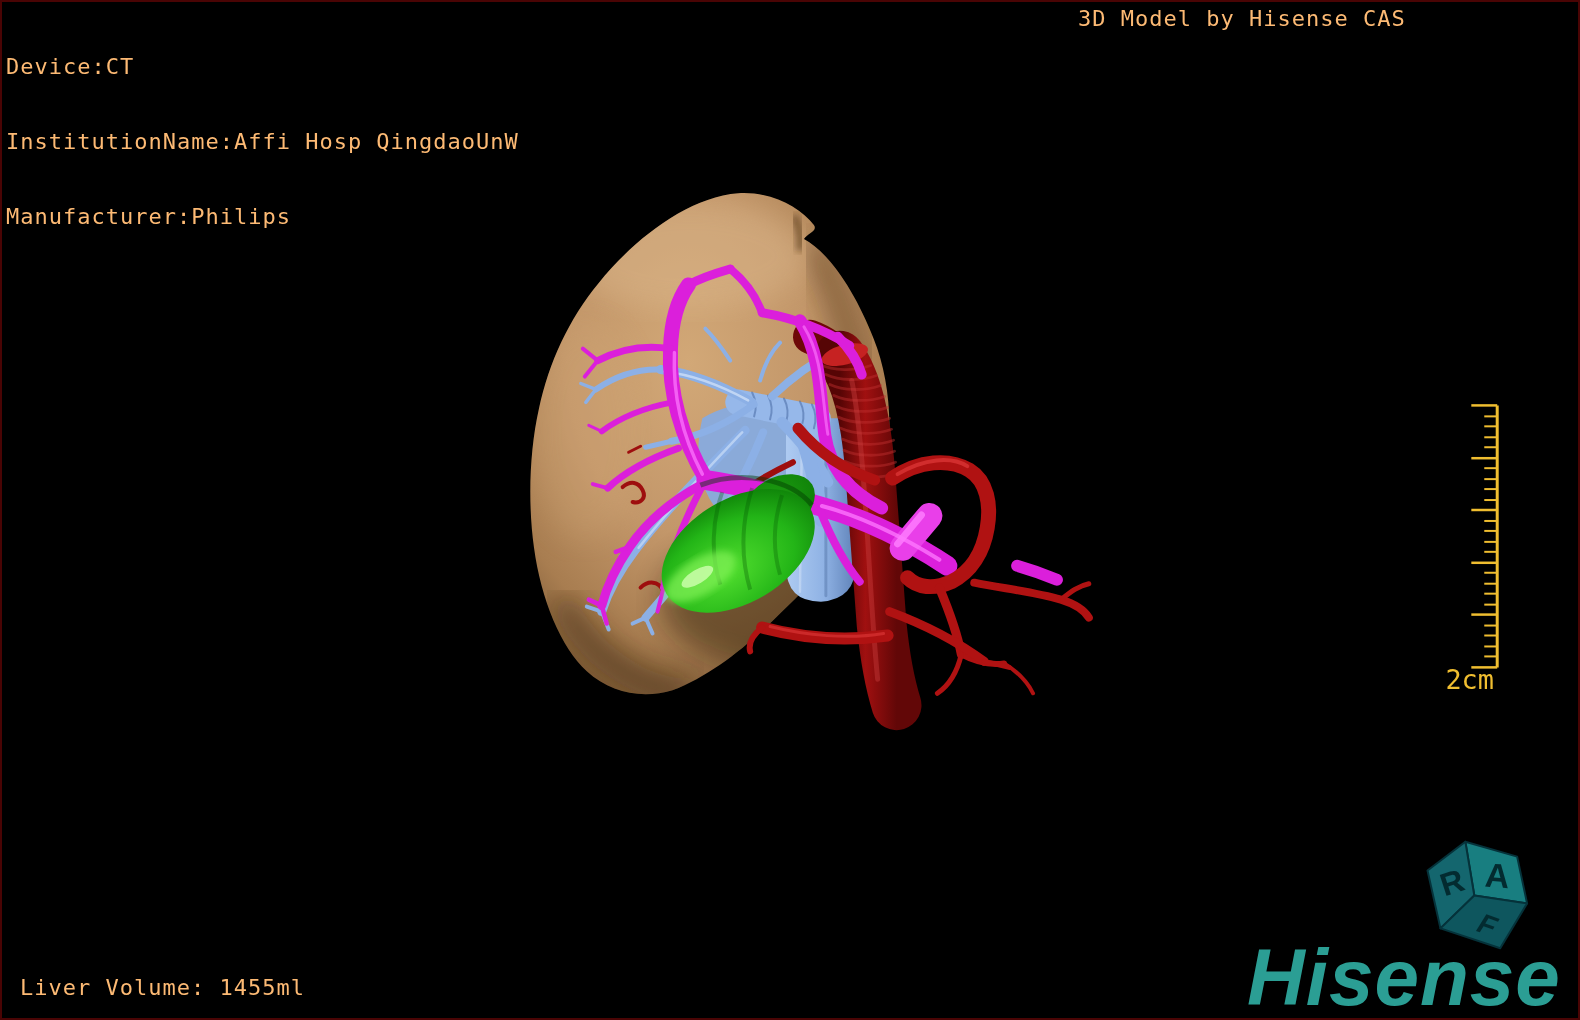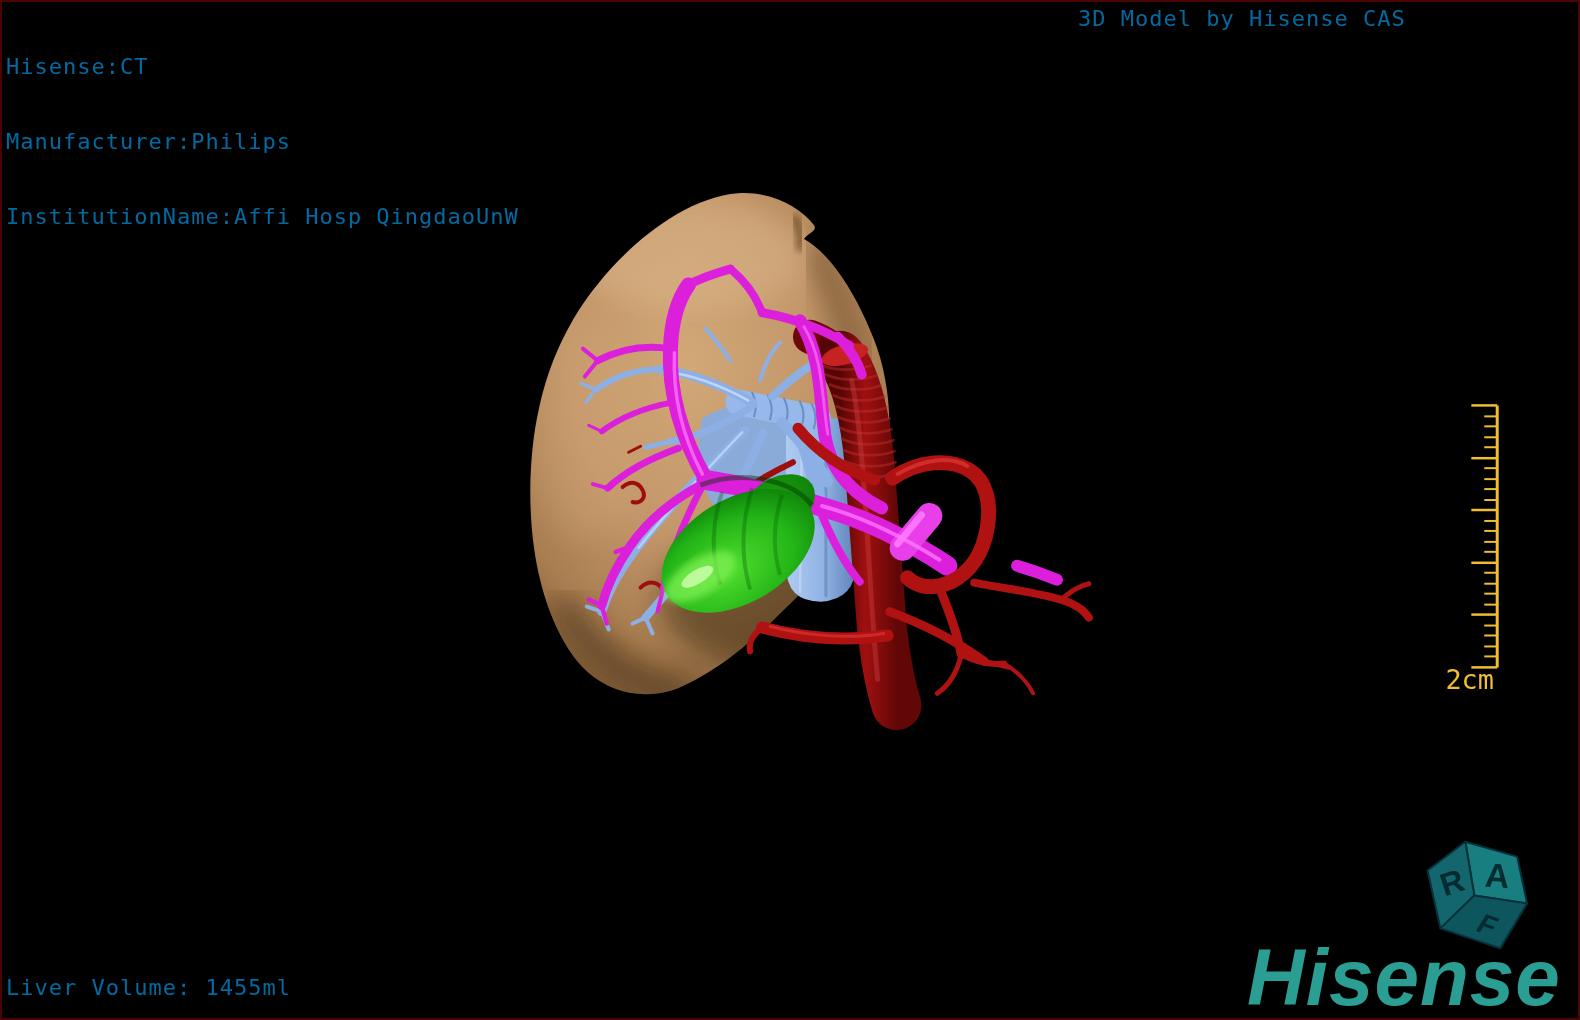--- a/index.html
+++ b/index.html
@@ -2,24 +2,24 @@
 <html><head>
 <meta charset="utf-8">
 <style>
   html,body{margin:0;padding:0;background:#000;}
   .screen{
     position:relative;width:1580px;height:1020px;background:#000;
     border:2px solid #4a0404;box-sizing:border-box;overflow:hidden;
     font-family:"DejaVu Sans Mono","Liberation Mono",monospace;
   }
   .model-svg{position:absolute;left:0;top:0;width:100%;height:100%;}
-  .ovl{position:absolute;color:#0369a1;font-size:22px;letter-spacing:1px;white-space:pre;}
+  .ovl{position:absolute;color:#fdba74;font-size:22px;letter-spacing:1px;white-space:pre;}
   .patient-info{left:4px;top:2px;line-height:25px;}
   .watermark{left:1076px;top:4px;}
-  .liver-volume{left:4px;top:973px;}
+  .liver-volume{left:18px;top:973px;}
   .logo{
     position:absolute;left:1245px;top:936px;height:84px;
     font-family:"Liberation Sans","DejaVu Sans",sans-serif;
     font-weight:bold;font-style:italic;font-size:80px;line-height:80px;
     color:#2B9E94;letter-spacing:1px;white-space:nowrap;
   }
 </style>
 </head>
 <body>
 
@@ -228,23 +228,23 @@
       <polygon points="1468,843 1520,858 1530,905 1477,897" fill="#187E80"></polygon>
       <polygon points="1430,872 1468,843 1477,897 1443,930" fill="#14666E"></polygon>
       <polygon points="1477,897 1530,905 1503,950 1443,930" fill="#0E565E"></polygon>
       <text transform="translate(1447,898) rotate(-18)" fill="#032B30" stroke="none" font-family="Liberation Sans, sans-serif" font-size="32" font-weight="bold">R</text>
       <text transform="translate(1487,888) rotate(4)" fill="#032B30" stroke="none" font-family="Liberation Sans, sans-serif" font-size="34" font-weight="bold">A</text>
       <text transform="translate(1477,932) rotate(20) skewX(-12)" fill="#032B30" stroke="none" font-family="Liberation Sans, sans-serif" font-size="28" font-weight="bold">F</text>
     </g>
   </svg>
 
   <div class="ovl patient-info">
-    <div>Hisense:CT</div>
+    <div>Device:CT</div>
+    <div>InstitutionName:Affi Hosp QingdaoUnW</div>
     <div>Manufacturer:Philips</div>
-    <div>InstitutionName:Affi Hosp QingdaoUnW</div>
   </div>
 
   <div class="ovl watermark">3D Model by Hisense CAS</div>
 
   <div class="ovl liver-volume">Liver Volume: 1455ml</div>
 
   <div class="logo">Hisense</div>
 
 </div>
 

